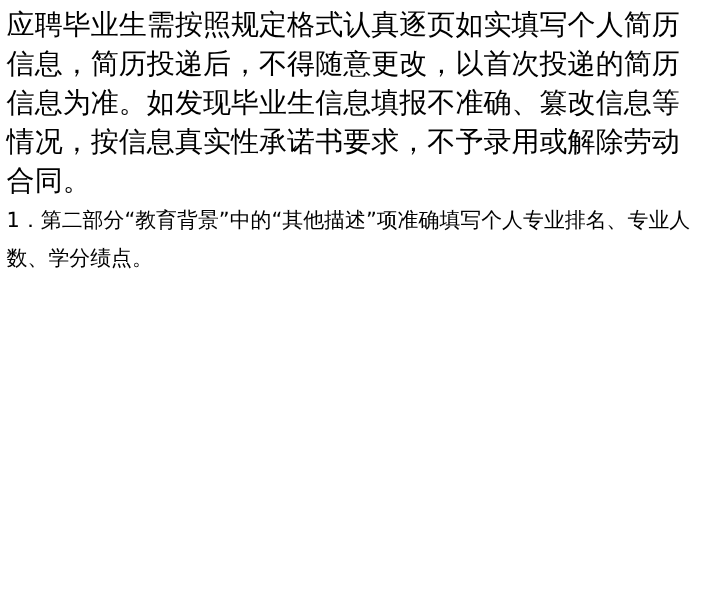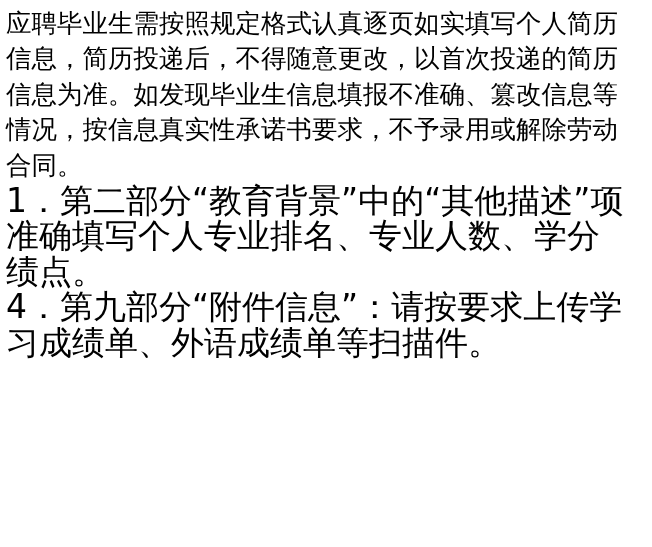--- a/index.html
+++ b/index.html
@@ -23,27 +23,26 @@
   .para {
     font-size: 25.5px;
     line-height: 35.4px;
     letter-spacing: 0px;
     text-align: left;
     white-space: pre-wrap;
     word-break: break-all;
     margin: 0;
   }
   .numbered {
-    font-size: 33px;
+    font-size: 19px;
     line-height: 35.4px;
     white-space: pre-wrap;
     word-break: break-all;
     margin: 0;
   }
 </style>
 </head>
 <body>
 
 <div id="doc">
   <p class="para">应聘毕业生需按照规定格式认真逐页如实填写个人简历信息，简历投递后，不得随意更改，以首次投递的简历信息为准。如发现毕业生信息填报不准确、篡改信息等情况，按信息真实性承诺书要求，不予录用或解除劳动合同。</p>
   <p class="numbered">1．第二部分“教育背景”中的“其他描述”项准确填写个人专业排名、专业人数、学分绩点。</p>
-  <p class="numbered">4．第九部分“附件信息”：请按要求上传学习成绩单、外语成绩单等扫描件。</p>
 </div>
 
 </body></html>

